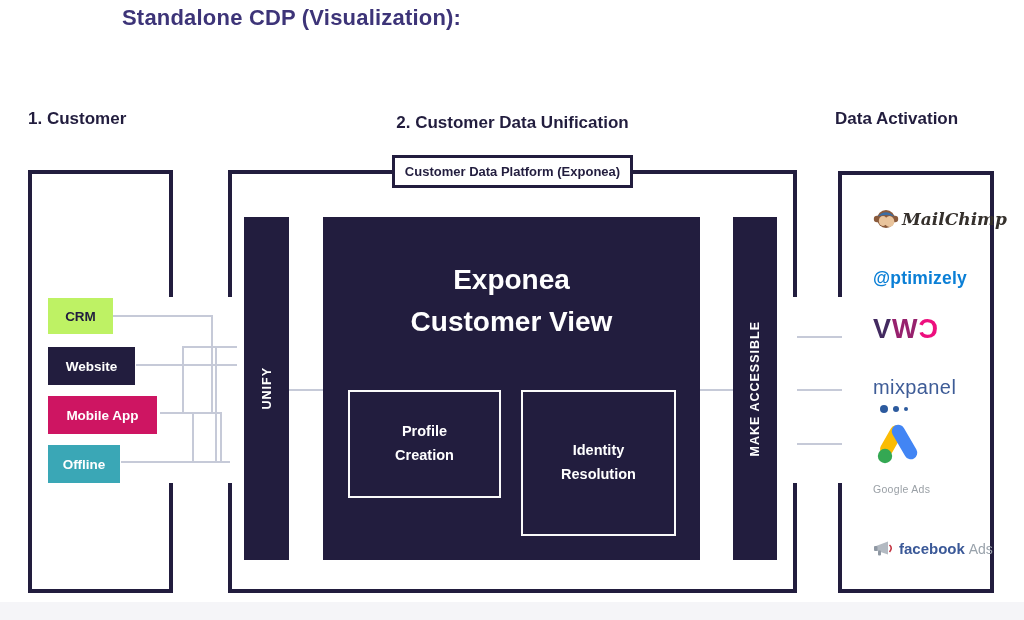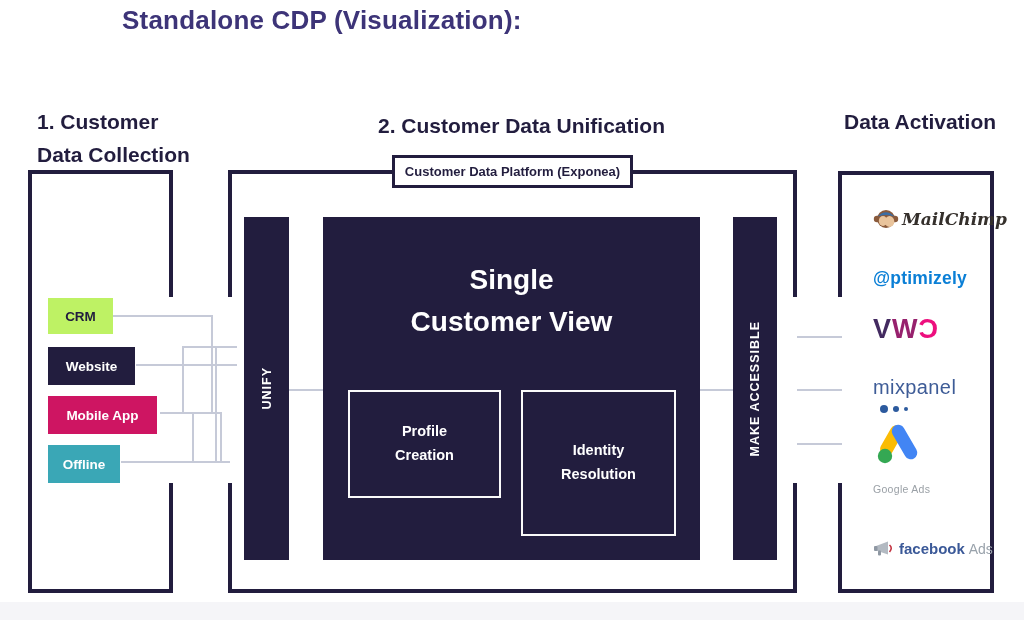--- a/index.html
+++ b/index.html
@@ -3,25 +3,25 @@
 <meta charset="utf-8">
 <style>
   html,body{margin:0;padding:0;}
   body{
     width:1024px;height:620px;position:relative;overflow:hidden;
     background:#ffffff;font-family:"Liberation Sans",sans-serif;
   }
   .abs{position:absolute;}
   
   #page-title{
-    left:122px;top:5px;font-size:26px;font-weight:bold;color:#3d3478;
+    left:122px;top:5px;font-size:22px;font-weight:bold;color:#3d3478;
     letter-spacing:.2px;
   }
   .section-heading{
-    font-size:21px;font-weight:bold;color:#221d3e;line-height:1.55;margin-left:9px;
+    font-size:17px;font-weight:bold;color:#221d3e;line-height:1.55;
   }
   #heading-collection{left:28px;top:106px;}
   #heading-unification{left:228px;top:110px;width:569px;text-align:center;}
   #heading-activation{left:835px;top:106px;}
   
   .outer-box{
     border:4px solid #221d3e;box-sizing:border-box;background:transparent;z-index:1;
   }
   #box-collection{left:28px;top:170px;width:145px;height:423px;}
   #box-unification{left:228px;top:170px;width:569px;height:423px;}
@@ -97,21 +97,20 @@
   
   #footer-band{left:0;top:602px;width:1024px;height:18px;background:#f5f5f8;}
 </style>
 </head>
 <body>
 
 <div class="abs" id="page-title">Standalone CDP (Visualization):</div>
 
 <div class="abs section-heading" id="heading-collection">
   <span style="display:block">1. Customer</span>
-  <span style="display:block">Data Collection</span>
 </div>
 <div class="abs section-heading" id="heading-unification">2. Customer Data Unification</div>
 <div class="abs section-heading" id="heading-activation">
   <span style="display:block">Data Activation</span>
 </div>
 
 <div class="abs outer-box" id="box-collection"></div>
 <div class="abs outer-box" id="box-unification"></div>
 <div class="abs outer-box" id="box-activation"></div>
 
@@ -144,21 +143,21 @@
 <div class="abs chip" id="chip-website">Website</div>
 <div class="abs chip" id="chip-mobile-app">Mobile App</div>
 <div class="abs chip" id="chip-offline">Offline</div>
 
 <div class="abs pillar" id="unify-bar">
   <span class="pillar-text">UNIFY</span>
 </div>
 
 <div class="abs" id="scv-box">
   <div id="scv-title">
-    <span style="display:block">Single</span>
+    <span style="display:block">Exponea</span>
     <span style="display:block">Customer View</span>
   </div>
   <div class="inner-box" id="profile-box">
     <span>Profile Creation</span>
   </div>
   <div class="inner-box" id="identity-box">
     <span>Identity Resolution</span>
   </div>
 </div>
 

